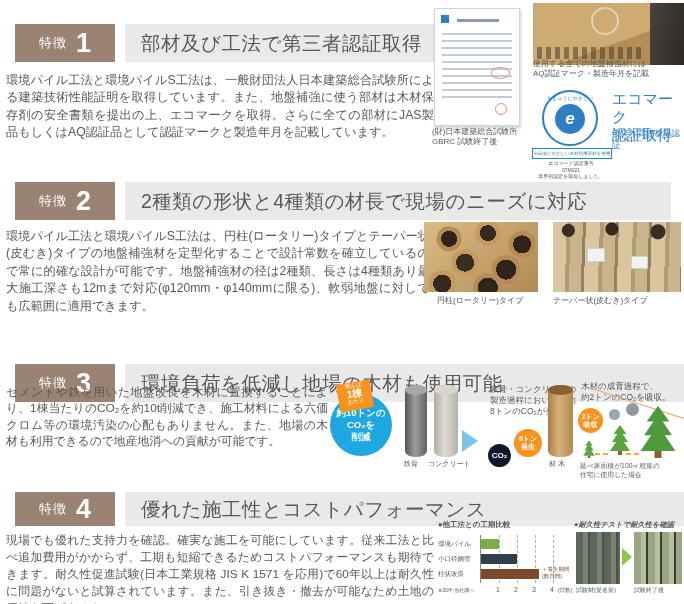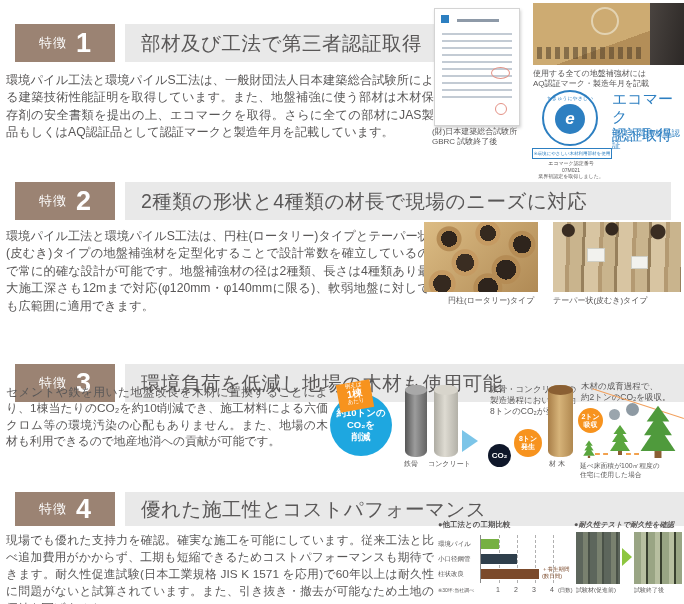--- a/index.html
+++ b/index.html
@@ -88,21 +88,21 @@
     <div class="cert-stamp" style="right:12px;bottom:10px;width:10px;height:10px;"></div>
   </div>
   <div class="abs cap pre" style="left:432px;top:127px;width:112px;">(財)日本建築総合試験所
 GBRC 試験終了後</div>
 
   <div class="abs" style="left:533px;top:3px;width:151px;height:62px;background:linear-gradient(160deg,#cdab72 0 60%,#b38e58 60% 100%);">
     <div class="abs" style="right:0;top:0;width:34px;height:62px;background:linear-gradient(100deg,#4a4440,#2c2826);"></div>
     <div class="stamp-ring" style="left:58px;top:4px;width:24px;height:24px;"></div>
     <div class="abs" style="left:4px;bottom:6px;width:108px;height:12px;background:repeating-linear-gradient(90deg,#4e3d28 0 5px,transparent 5px 9px);opacity:.55;"></div>
   </div>
-  <div class="abs cap pre" style="left:533px;top:69px;width:150px;">使用する全ての地盤補強材には
+  <div class="abs cap pre" style="left:533px;top:59px;width:150px;">使用する全ての地盤補強材には
 AQ認証マーク・製造年月を記載</div>
 
   <div class="abs eco-circle" style="left:542px;top:90px;width:52px;height:52px;">
     <div class="eco-arc">ちきゅうにやさしい</div>
     <div class="eco-inner">e</div>
   </div>
   <div class="abs eco-band" style="left:532px;top:148px;width:78px;height:9px;">※環境にやさしい木材利用部材を使用</div>
   <div class="abs" style="left:526px;top:160px;width:90px;text-align:center;font-size:5px;line-height:6.5px;">
     <div>エコマーク認定番号</div>
     <div>07M021</div>
@@ -115,21 +115,21 @@
   <div class="abs badge" style="left:15px;top:182px;width:100px;height:38px;">
     <span class="b-label">特徴</span>
     <span class="b-num">2</span>
   </div>
   <div class="abs titlebar" style="left:125px;top:182px;width:530px;height:38px;">
     <span>2種類の形状と4種類の材長で現場のニーズに対応</span>
   </div>
   <div class="abs body-text" style="left:6px;top:228px;width:424px;">環境パイル工法と環境パイルS工法は、円柱(ロータリー)タイプとテーパー状(皮むき)タイプの地盤補強材を定型化することで設計常数を確立しているので常に的確な設計が可能です。地盤補強材の径は2種類、長さは4種類あり最大施工深さも12mまで対応(φ120mm・φ140mmに限る)、軟弱地盤に対しても広範囲に適用できます。</div>
 
   <div class="abs logs-round" style="left:424px;top:222px;width:114px;height:70px;"></div>
-  <div class="abs cap" style="left:448px;top:296px;">円柱(ロータリー)タイプ</div>
+  <div class="abs cap" style="left:437px;top:296px;">円柱(ロータリー)タイプ</div>
   <div class="abs logs-taper" style="left:553px;top:222px;width:128px;height:70px;">
     <div class="abs" style="left:34px;top:26px;width:16px;height:12px;background:#f2f2ee;border:1px solid #cfcfc6;"></div>
     <div class="abs" style="left:78px;top:34px;width:15px;height:11px;background:#f2f2ee;border:1px solid #cfcfc6;"></div>
   </div>
   <div class="abs cap" style="left:553px;top:296px;">テーパー状(皮むき)タイプ</div>
 
   <div class="abs badge" style="left:15px;top:364px;width:100px;height:38px;">
     <span class="b-label">特徴</span>
     <span class="b-num">3</span>
   </div>

